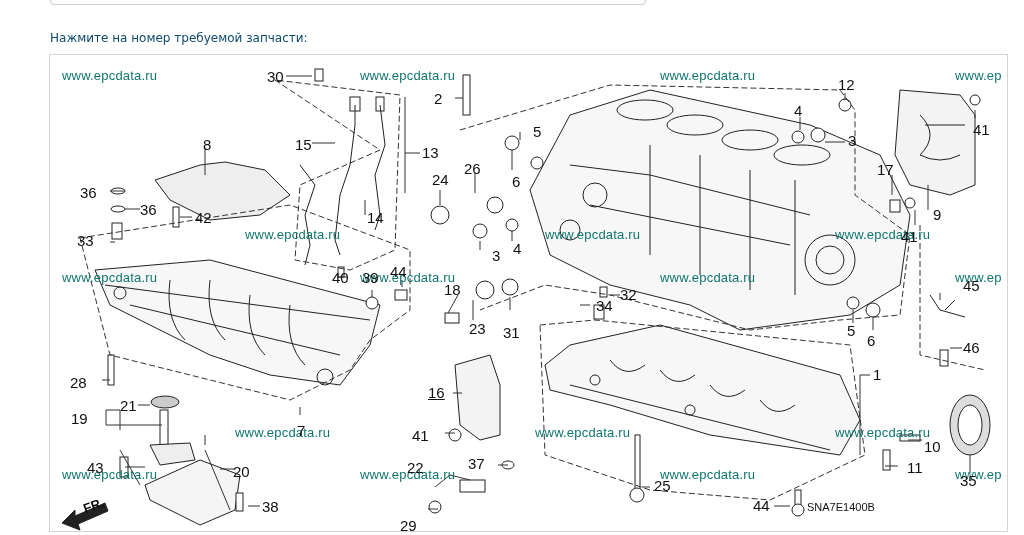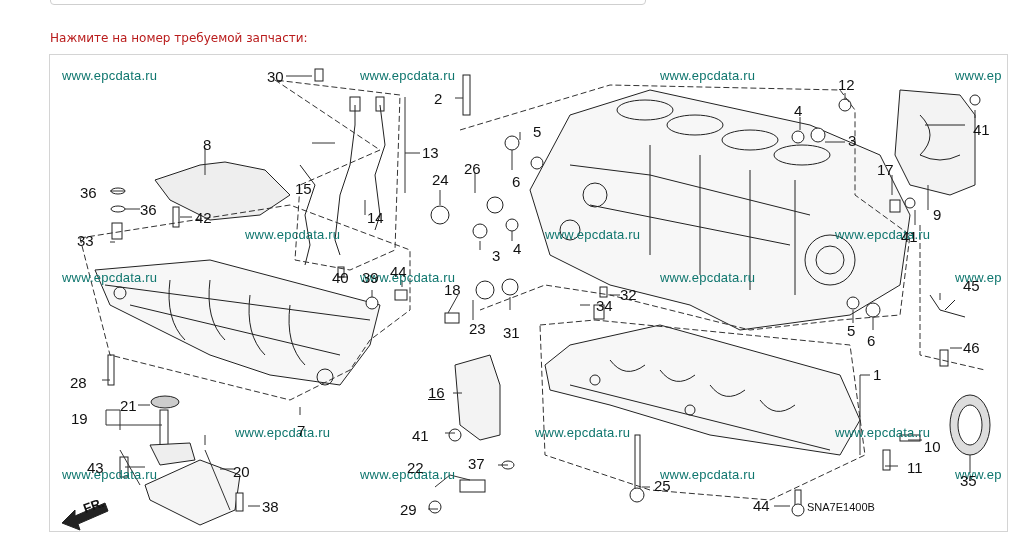--- a/index.html
+++ b/index.html
@@ -1,20 +1,20 @@
 <!DOCTYPE html>
 <html><head>
 <meta charset="utf-8">
 <style>
   html, body { margin:0; padding:0; background:#ffffff; }
   body { width:1024px; height:535px; position:relative; overflow:hidden;
          font-family:"Liberation Sans", sans-serif; }
   .top-box { position:absolute; left:50px; top:-12px; width:594px; height:15px;
              border:1px solid #cfcfcf; border-radius:4px; background:#fff; }
-  .instruction { position:absolute; left:50px; top:31px; font-size:12px; color:#b91c1c;
+  .instruction { position:absolute; left:50px; top:31px; font-size:12px; color:#0c4a6e;
                  font-family:"DejaVu Sans", sans-serif; }
   .diagram-frame { position:absolute; left:49px; top:54px; width:957px; height:476px;
                    border:1px solid #d4d4d4; background:#fff; overflow:hidden; }
   .diagram-frame svg.art { position:absolute; left:0; top:0; }
   .wm { position:absolute; font-size:13px; color:#0f766e; letter-spacing:0.2px; white-space:nowrap; }
   .callout { position:absolute; font-size:15px; color:#111; cursor:pointer; line-height:1;
              font-family:"Liberation Sans", sans-serif; }
   .code { position:absolute; font-size:11px; color:#111; }
   .fr { position:absolute; font-size:13px; font-weight:bold; color:#111; transform:rotate(-20deg); }
 </style>
@@ -216,21 +216,21 @@
   <div class="wm" style="left:12px; top:412px;">www.epcdata.ru</div>
   <div class="wm" style="left:310px; top:412px;">www.epcdata.ru</div>
   <div class="wm" style="left:610px; top:412px;">www.epcdata.ru</div>
   <div class="wm" style="left:905px; top:412px;">www.ep</div>
 
   <span class="callout" style="left:217px; top:14px;">30</span>
   <span class="callout" style="left:384px; top:36px;">2</span>
   <span class="callout" style="left:788px; top:22px;">12</span>
   <span class="callout" style="left:923px; top:67px;">41</span>
   <span class="callout" style="left:153px; top:82px;">8</span>
-  <span class="callout" style="left:245px; top:82px;margin-top:44px;">15</span>
+  <span class="callout" style="left:245px; top:82px;">15</span>
   <span class="callout" style="left:372px; top:90px;">13</span>
   <span class="callout" style="left:483px; top:69px;">5</span>
   <span class="callout" style="left:744px; top:48px;">4</span>
   <span class="callout" style="left:798px; top:78px;">3</span>
   <span class="callout" style="left:414px; top:106px;">26</span>
   <span class="callout" style="left:462px; top:119px;">6</span>
   <span class="callout" style="left:827px; top:107px;">17</span>
   <span class="callout" style="left:382px; top:117px;">24</span>
   <span class="callout" style="left:30px; top:130px;">36</span>
   <span class="callout" style="left:90px; top:147px;">36</span>
@@ -262,18 +262,18 @@
   <span class="callout" style="left:362px; top:373px;">41</span>
   <span class="callout" style="left:874px; top:384px;">10</span>
   <span class="callout" style="left:37px; top:405px;">43</span>
   <span class="callout" style="left:183px; top:409px;">20</span>
   <span class="callout" style="left:418px; top:401px;text-align:center;">37</span>
   <span class="callout" style="left:357px; top:405px;">22</span>
   <span class="callout" style="left:857px; top:405px;">11</span>
   <span class="callout" style="left:604px; top:423px;">25</span>
   <span class="callout" style="left:910px; top:418px;">35</span>
   <span class="callout" style="left:212px; top:444px;">38</span>
-  <span class="callout" style="left:350px; top:447px;">29</span>
+  <span class="callout" style="left:350px; top:463px;">29</span>
   <span class="callout" style="left:703px; top:443px;">44</span>
 
   <span class="code" style="left:757px; top:446px;">SNA7E1400B</span>
   <span class="fr" style="left:33px; top:443px;">FR.</span>
 </div>
 
 </body></html>

